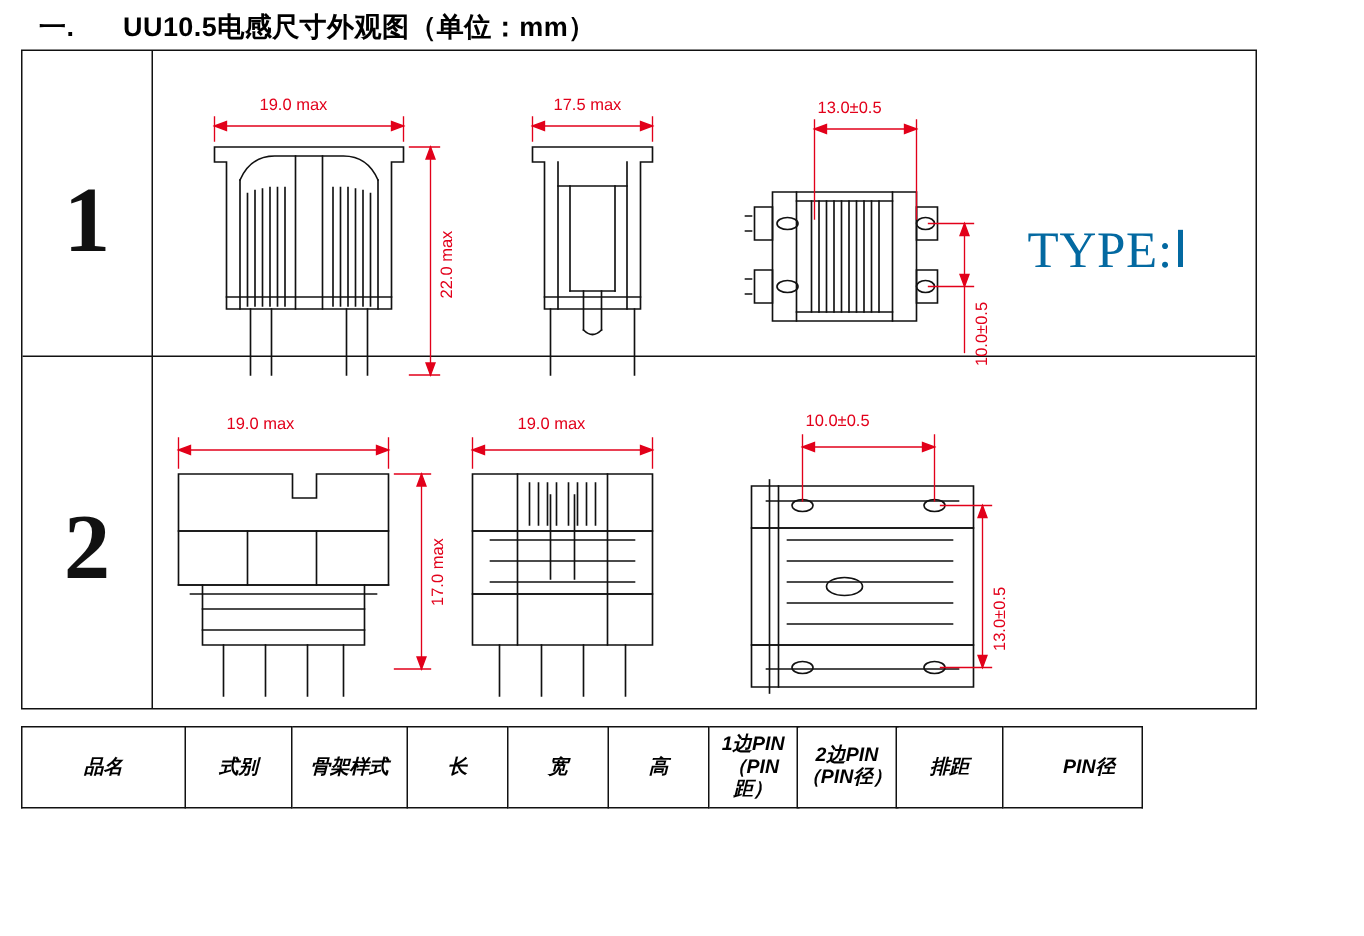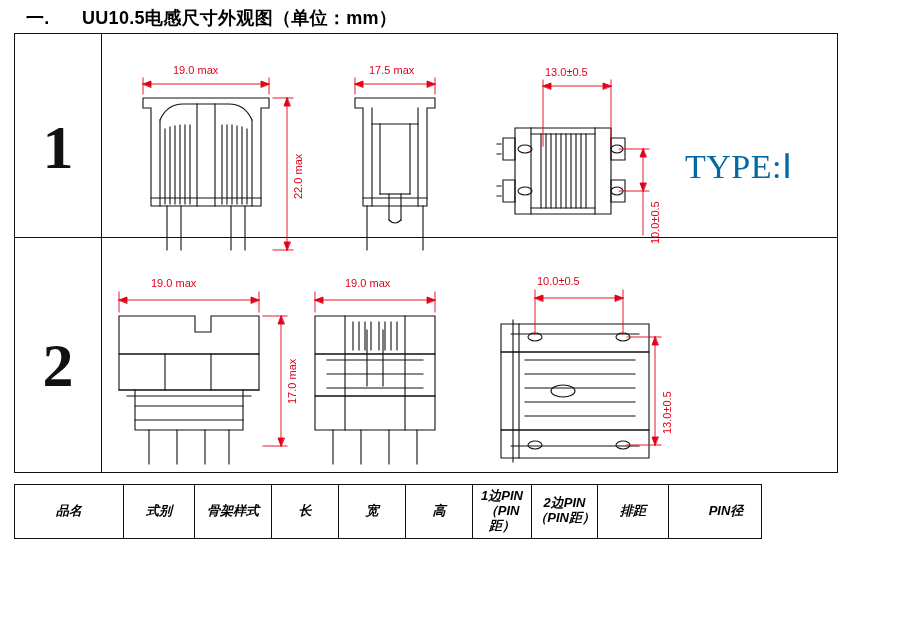--- a/index.html
+++ b/index.html
@@ -323,20 +323,20 @@
 <table class="spec">
   <thead>
     <tr>
       <th class="c0">品名</th>
       <th class="c1">式别</th>
       <th class="c2">骨架样式</th>
       <th class="c3">长</th>
       <th class="c4">宽</th>
       <th class="c5">高</th>
       <th class="c6 c7" colspan="2">1边PIN（PIN距）</th>
-      <th class="c8 c9" colspan="2">2边PIN（PIN距）</th>
+      <th class="c8 c9" colspan="2">2边PIN（PIN径）</th>
       <th class="c10">排距</th>
       <th class="c11">PIN径</th>
     </tr>
   </thead>
   <tbody>
   </tbody>
 </table>
 
 </body></html>

